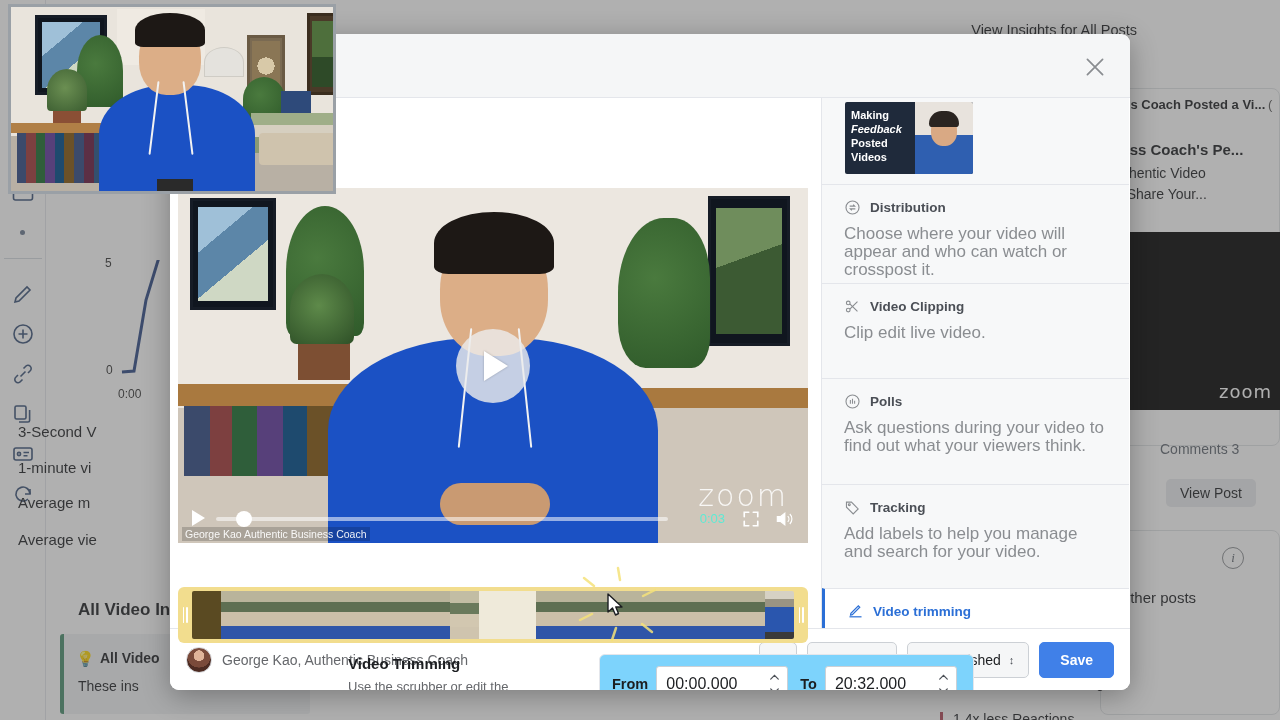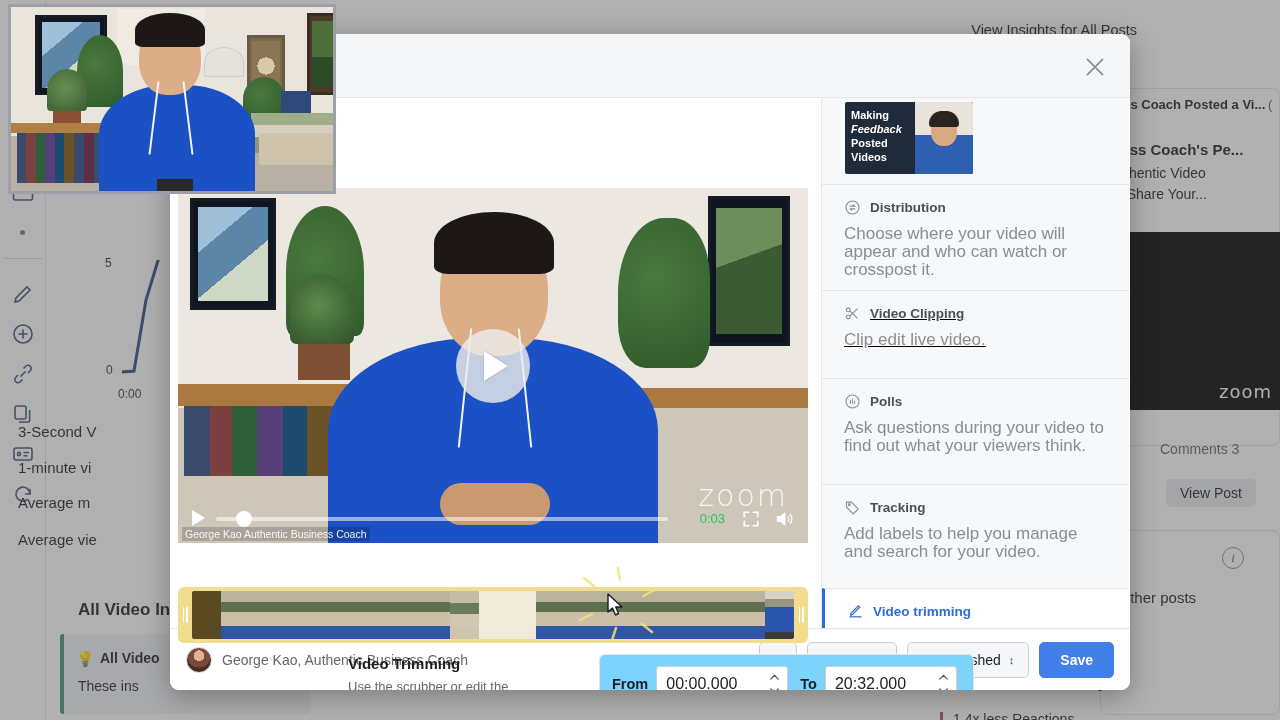--- a/index.html
+++ b/index.html
@@ -220,21 +220,21 @@
     position: absolute; left: 38px; right: 140px; top: 20px; height: 4px;
     background: rgba(255,255,255,0.55); border-radius: 2px; cursor: pointer;
   }
   .ctrl-knob {
     position: absolute; left: 58px; top: 14px;
     width: 16px; height: 16px; border-radius: 50%; background: #fff;
     cursor: pointer;
   }
   .ctrl-time {
     position: absolute; right: 83px; top: 14px;
-    color: #22c55e; font-size: 13px; font-family: "Liberation Sans", sans-serif;
+    color: #5eead4; font-size: 13px; font-family: "Liberation Sans", sans-serif;
   }
   .ctrl-full {
     position: absolute; right: 48px; top: 13px; width: 18px; height: 18px;
     cursor: pointer;
   }
   .ctrl-vol {
     position: absolute; right: 14px; top: 12px; width: 20px; height: 20px;
     cursor: pointer;
   }
   .vid-caption {
@@ -675,21 +675,21 @@
               <svg viewBox="0 0 24 24" fill="none" stroke="currentColor" stroke-width="1.6">
                   <circle cx="12" cy="12" r="9.2"></circle>
                   <path d="M8 10h7l-2-2M16 14H9l2 2"></path>
                 </svg>
             </span>
             <span class="sec-title">Distribution</span>
           </div>
           <div class="sec-desc">Choose where your video will appear and who can watch or crosspost it.</div>
         </div>
 
-        <div class="sec" style="top:192px; height:88px;text-decoration:underline;">
+        <div class="sec" style="top:185px; height:88px;">
           <div class="sec-head">
             <span class="sec-ico">
               <svg viewBox="0 0 24 24" fill="none" stroke="currentColor" stroke-width="1.6">
                   <circle cx="6" cy="17" r="2.6"></circle>
                   <circle cx="6" cy="7" r="2.6"></circle>
                   <path d="M8.2 15.6L19 5M8.2 8.4L19 19"></path>
                 </svg>
             </span>
             <span class="sec-title">Video Clipping</span>
           </div>

